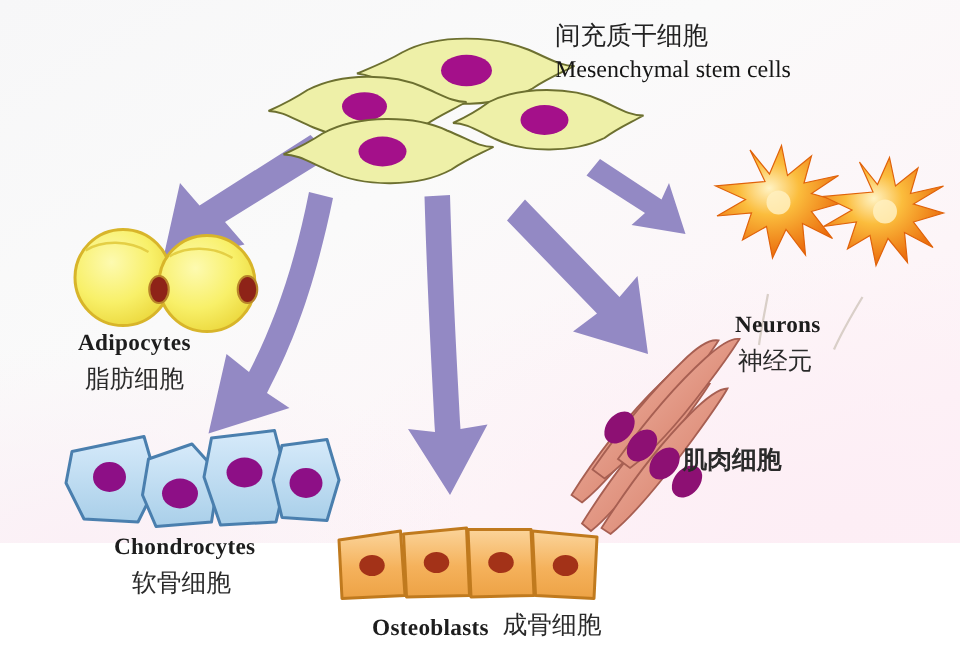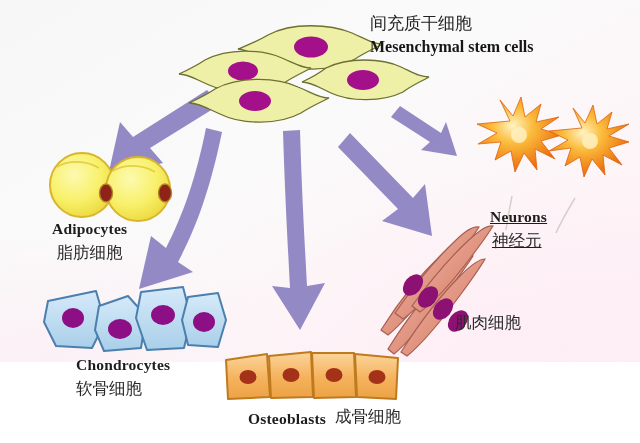--- a/index.html
+++ b/index.html
@@ -14,21 +14,21 @@
       radial-gradient(ellipse 90% 80% at 88% 96%, #fdeef5 0%, rgba(253,238,245,0) 62%),
       radial-gradient(ellipse 70% 60% at 8% 100%, #fbf0f6 0%, rgba(251,240,246,0) 60%),
       linear-gradient(150deg,#f7f7f8 0%,#fafafa 38%,#fdf5f8 72%,#fdeff6 100%);
   }
   .layer{position:absolute;inset:0;}
   svg.layer{width:640px;height:443px;}
   .lbl{position:absolute;white-space:nowrap;color:#1d1d1d;}
   .en{font-family:"Liberation Serif", serif;font-weight:bold;font-size:15.5px;letter-spacing:.2px;}
   .cn{font-family:"DejaVu Sans", sans-serif;font-size:16.5px;color:#2a2a2a;}
   .ttl-cn{font-family:"DejaVu Sans", sans-serif;font-size:17px;color:#222;}
-  .ttl-en{font-family:"Liberation Serif", serif;font-weight:bold;font-size:16px;color:#161616;}
+  .ttl-en{font-family:"Liberation Serif", serif;font-weight:normal;font-size:16px;color:#161616;}
   .row{display:flex;align-items:flex-end;gap:9px;}
 </style>
 </head>
 <body>
 
 <div id="stage">
 
   <svg class="layer" viewBox="0 0 640 443">
     <defs>
       <radialGradient id="neuGrad" cx="42%" cy="38%" r="62%">
@@ -141,30 +141,30 @@
     <div class="ttl-en" style="margin-top:3px;">Mesenchymal stem cells</div>
   </div>
 
   <div class="lbl" style="left:52px;top:220px;">
     <div class="en">Adipocytes</div>
     <div class="cn" style="margin-top:4px;text-align:center;">脂肪细胞</div>
   </div>
 
   <div class="lbl" style="left:76px;top:356px;">
     <div class="en">Chondrocytes</div>
-    <div class="cn" style="margin-top:4px;">软骨细胞</div>
+    <div class="cn" style="margin-top:4px;margin-left:12px;">软骨细胞</div>
   </div>
 
   <div class="lbl row" style="left:248px;top:406px;">
     <div class="en">Osteoblasts</div>
     <div class="cn">成骨细胞</div>
   </div>
 
   <div class="lbl" style="left:455px;top:292px;">
-    <div class="cn" style="margin-top:20px;">肌肉细胞</div>
+    <div class="cn" style="margin-top:4px;font-weight:bold;">肌肉细胞</div>
   </div>
 
-  <div class="lbl" style="left:490px;top:208px;text-decoration:underline;">
+  <div class="lbl" style="left:490px;top:208px;">
     <div class="en">Neurons</div>
     <div class="cn" style="margin-top:4px;margin-left:2px;">神经元</div>
   </div>
 
 </div>
 
 </body></html>

